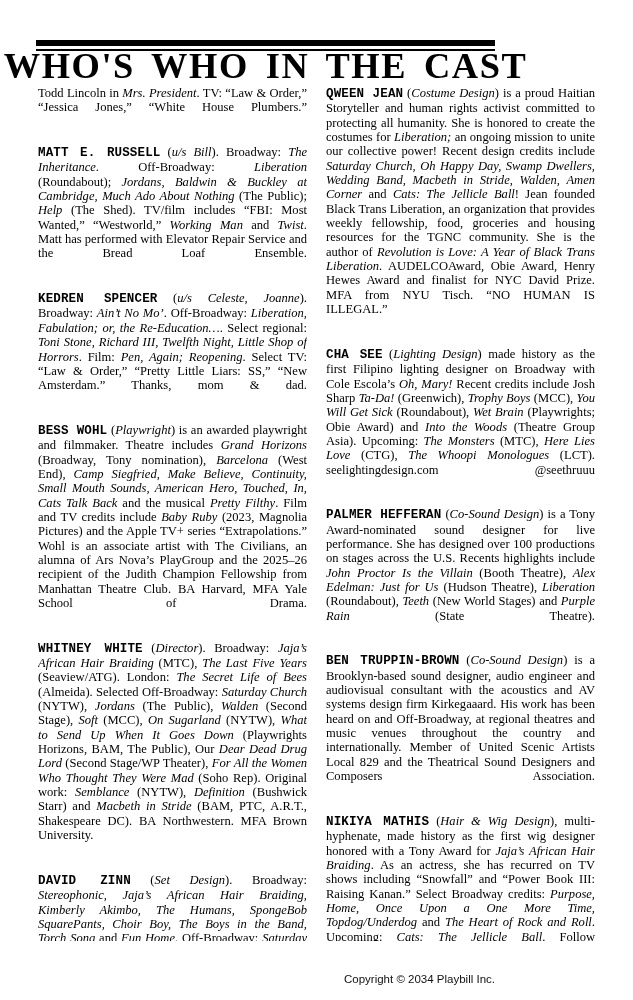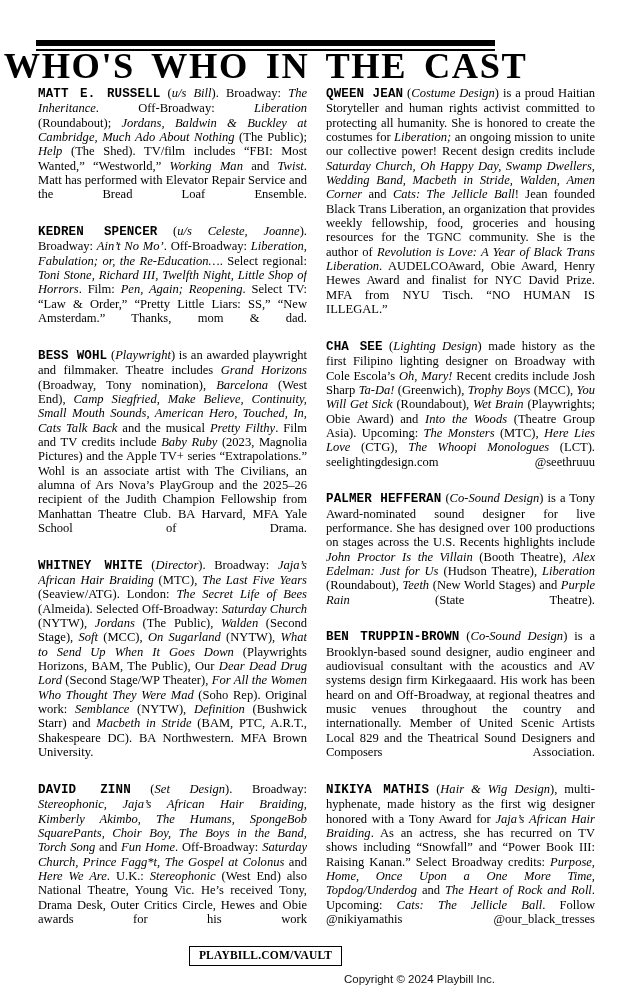--- a/index.html
+++ b/index.html
@@ -76,21 +76,21 @@
     line-height: 14.35px;
     text-align: justify;
     text-justify: inter-word;
     overflow: hidden;
     hyphens: manual;
   }
   .col p {
     margin: 0;
     text-indent: 0;
   }
-  .col .bio + .bio { margin-top: 8px; }
+  .col .bio + .bio { margin-top: 16px; }
   .nm {
     font-weight: bold;
     letter-spacing: 0.1px;
     font-family: Liberation Mono, monospace;
   }
   i, .ttl { font-style: italic; }
 
   
   .col p { text-align: justify; }
   .col p:after {
@@ -136,36 +136,34 @@
     <div class="rule-thick"></div>
     <div class="rule-gap"></div>
     <div class="rule-thin"></div>
   </div>
 
   <div class="headline">WHO'S WHO IN THE CAST</div>
 
   <div class="columns">
 
     <div class="col">
+      <p class="bio">Todd Lincoln in <i>Mrs. President</i>. TV: “Law &amp; Order,” “Jessica Jones,” “White House Plumbers.”</p>
       <p class="bio"><span class="nm">MATT E. RUSSELL</span> (<i>u/s Bill</i>). Broadway: <i>The Inheritance</i>. Off-Broadway: <i>Liberation</i> (Roundabout); <i>Jordans, Baldwin &amp; Buckley at Cambridge, Much Ado About Nothing</i> (The Public); <i>Help</i> (The Shed). TV/film includes “FBI: Most Wanted,” “Westworld,” <i>Working Man</i> and <i>Twist</i>. Matt has performed with Elevator Repair Service and the Bread Loaf Ensemble.</p>
       <p class="bio"><span class="nm">KEDREN SPENCER</span> (<i>u/s Celeste, Joanne</i>). Broadway: <i>Ain’t No Mo’</i>. Off-Broadway: <i>Liberation, Fabulation; or, the Re-Education…</i>. Select regional: <i>Toni Stone, Richard III, Twelfth Night, Little Shop of Horrors</i>. Film: <i>Pen, Again; Reopening</i>. Select TV: “Law &amp; Order,” “Pretty Little Liars: SS,” “New Amsterdam.” Thanks, mom &amp; dad.</p>
       <p class="bio"><span class="nm">BESS WOHL</span> (<i>Playwright</i>) is an awarded playwright and filmmaker. Theatre includes <i>Grand Horizons</i> (Broadway, Tony nomination), <i>Barcelona</i> (West End), <i>Camp Siegfried, Make Believe, Continuity, Small Mouth Sounds, American Hero, Touched, In, Cats Talk Back</i> and the musical <i>Pretty Filthy</i>. Film and TV credits include <i>Baby Ruby</i> (2023, Magnolia Pictures) and the Apple TV+ series “Extrapolations.” Wohl is an associate artist with The Civilians, an alumna of Ars Nova’s PlayGroup and the 2025–26 recipient of the Judith Champion Fellowship from Manhattan Theatre Club. BA Harvard, MFA Yale School of Drama.</p>
       <p class="bio"><span class="nm">WHITNEY WHITE</span> (<i>Director</i>). Broadway: <i>Jaja’s African Hair Braiding</i> (MTC), <i>The Last Five Years</i> (Seaview/ATG). London: <i>The Secret Life of Bees</i> (Almeida). Selected Off-Broadway: <i>Saturday Church</i> (NYTW), <i>Jordans</i> (The Public), <i>Walden</i> (Second Stage), <i>Soft</i> (MCC), <i>On Sugarland</i> (NYTW), <i>What to Send Up When It Goes Down</i> (Playwrights Horizons, BAM, The Public), Our <i>Dear Dead Drug Lord</i> (Second Stage/WP Theater), <i>For All the Women Who Thought They Were Mad</i> (Soho Rep). Original work: <i>Semblance</i> (NYTW), <i>Definition</i> (Bushwick Starr) and <i>Macbeth in Stride</i> (BAM, PTC, A.R.T., Shakespeare DC). BA Northwestern. MFA Brown University.</p>
       <p class="bio"><span class="nm">DAVID ZINN</span> (<i>Set Design</i>). Broadway: <i>Stereophonic, Jaja’s African Hair Braiding, Kimberly Akimbo, The Humans, SpongeBob SquarePants, Choir Boy, The Boys in the Band, Torch Song</i> and <i>Fun Home</i>. Off-Broadway: <i>Saturday Church, Prince Fagg*t, The Gospel at Colonus</i> and <i>Here We Are</i>. U.K.: <i>Stereophonic</i> (West End) also National Theatre, Young Vic. He’s received Tony, Drama Desk, Outer Critics Circle, Hewes and Obie awards for his work</p>
     </div>
 
     <div class="col">
       <p class="bio"><span class="nm">QWEEN JEAN</span> (<i>Costume Design</i>) is a proud Haitian Storyteller and human rights activist committed to protecting all humanity. She is honored to create the costumes for <i>Liberation;</i> an ongoing mission to unite our collective power! Recent design credits include <i>Saturday Church, Oh Happy Day, Swamp Dwellers, Wedding Band, Macbeth in Stride, Walden, Amen Corner</i> and <i>Cats: The Jellicle Ball</i>! Jean founded Black Trans Liberation, an organization that provides weekly fellowship, food, groceries and housing resources for the TGNC community. She is the author of <i>Revolution is Love: A Year of Black Trans Liberation</i>. AUDELCOAward, Obie Award, Henry Hewes Award and finalist for NYC David Prize. MFA from NYU Tisch. “NO HUMAN IS ILLEGAL.”</p>
       <p class="bio"><span class="nm">CHA SEE</span> (<i>Lighting Design</i>) made history as the first Filipino lighting designer on Broadway with Cole Escola’s <i>Oh, Mary!</i> Recent credits include Josh Sharp <i>Ta-Da!</i> (Greenwich), <i>Trophy Boys</i> (MCC), <i>You Will Get Sick</i> (Roundabout), <i>Wet Brain</i> (Playwrights; Obie Award) and <i>Into the Woods</i> (Theatre Group Asia). Upcoming: <i>The Monsters</i> (MTC), <i>Here Lies Love</i> (CTG), <i>The Whoopi Monologues</i> (LCT). seelightingdesign.com @seethruuu</p>
       <p class="bio"><span class="nm">PALMER HEFFERAN</span> (<i>Co-Sound Design</i>) is a Tony Award-nominated sound designer for live performance. She has designed over 100 productions on stages across the U.S. Recents highlights include <i>John Proctor Is the Villain</i> (Booth Theatre), <i>Alex Edelman: Just for Us</i> (Hudson Theatre), <i>Liberation</i> (Roundabout), <i>Teeth</i> (New World Stages) and <i>Purple Rain</i> (State Theatre).</p>
       <p class="bio"><span class="nm">BEN TRUPPIN-BROWN</span> (<i>Co-Sound Design</i>) is a Brooklyn-based sound designer, audio engineer and audiovisual consultant with the acoustics and AV systems design firm Kirkegaaard. His work has been heard on and Off-Broadway, at regional theatres and music venues throughout the country and internationally. Member of United Scenic Artists Local 829 and the Theatrical Sound Designers and Composers Association.</p>
       <p class="bio"><span class="nm">NIKIYA MATHIS</span> (<i>Hair &amp; Wig Design</i>), multi-hyphenate, made history as the first wig designer honored with a Tony Award for <i>Jaja’s African Hair Braiding</i>. As an actress, she has recurred on TV shows including “Snowfall” and “Power Book III: Raising Kanan.” Select Broadway credits: <i>Purpose, Home, Once Upon a One More Time, Topdog/Underdog</i> and <i>The Heart of Rock and Roll</i>. Upcoming: <i>Cats: The Jellicle Ball</i>. Follow @nikiyamathis @our_black_tresses</p>
     </div>
 
   </div>
 
-  <div class="vault">
-    <span class="vault-box">PLAYBILL.COM/VAULT</span>
-  </div>
 
-  <div class="copyright">Copyright © 2024 Playbill Inc.</div>
+  <div class="copyright">Copyright © 2034 Playbill Inc.</div>
 
 </div>
 
 </body></html>

